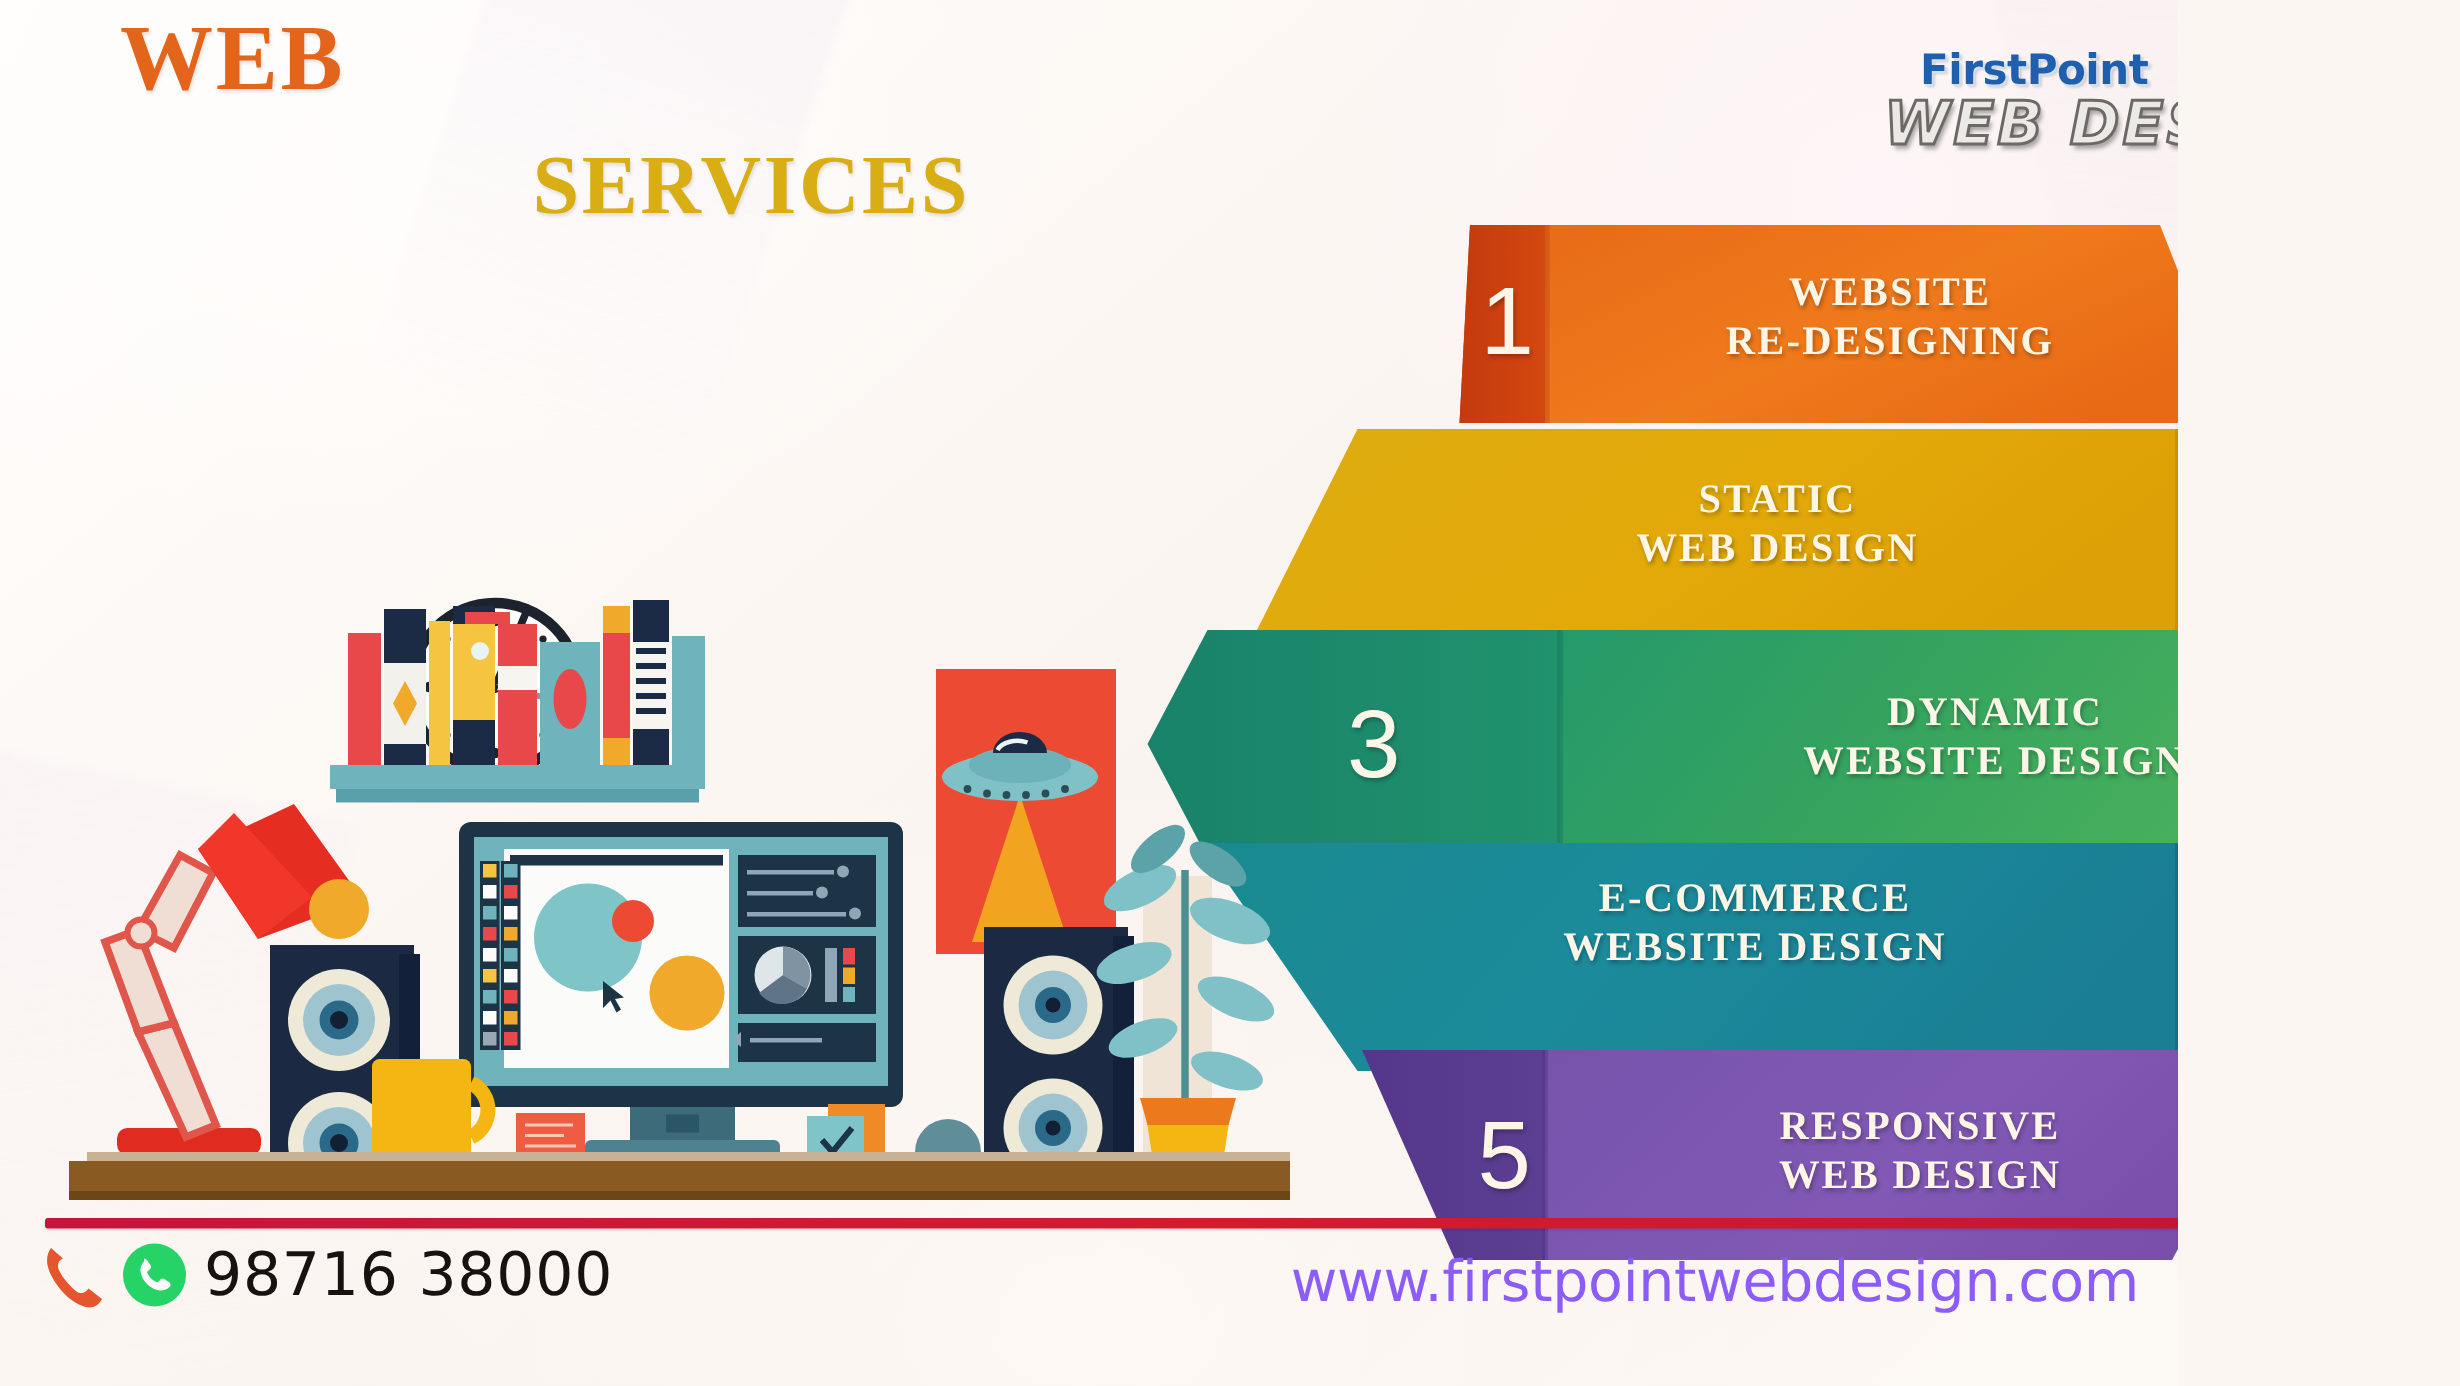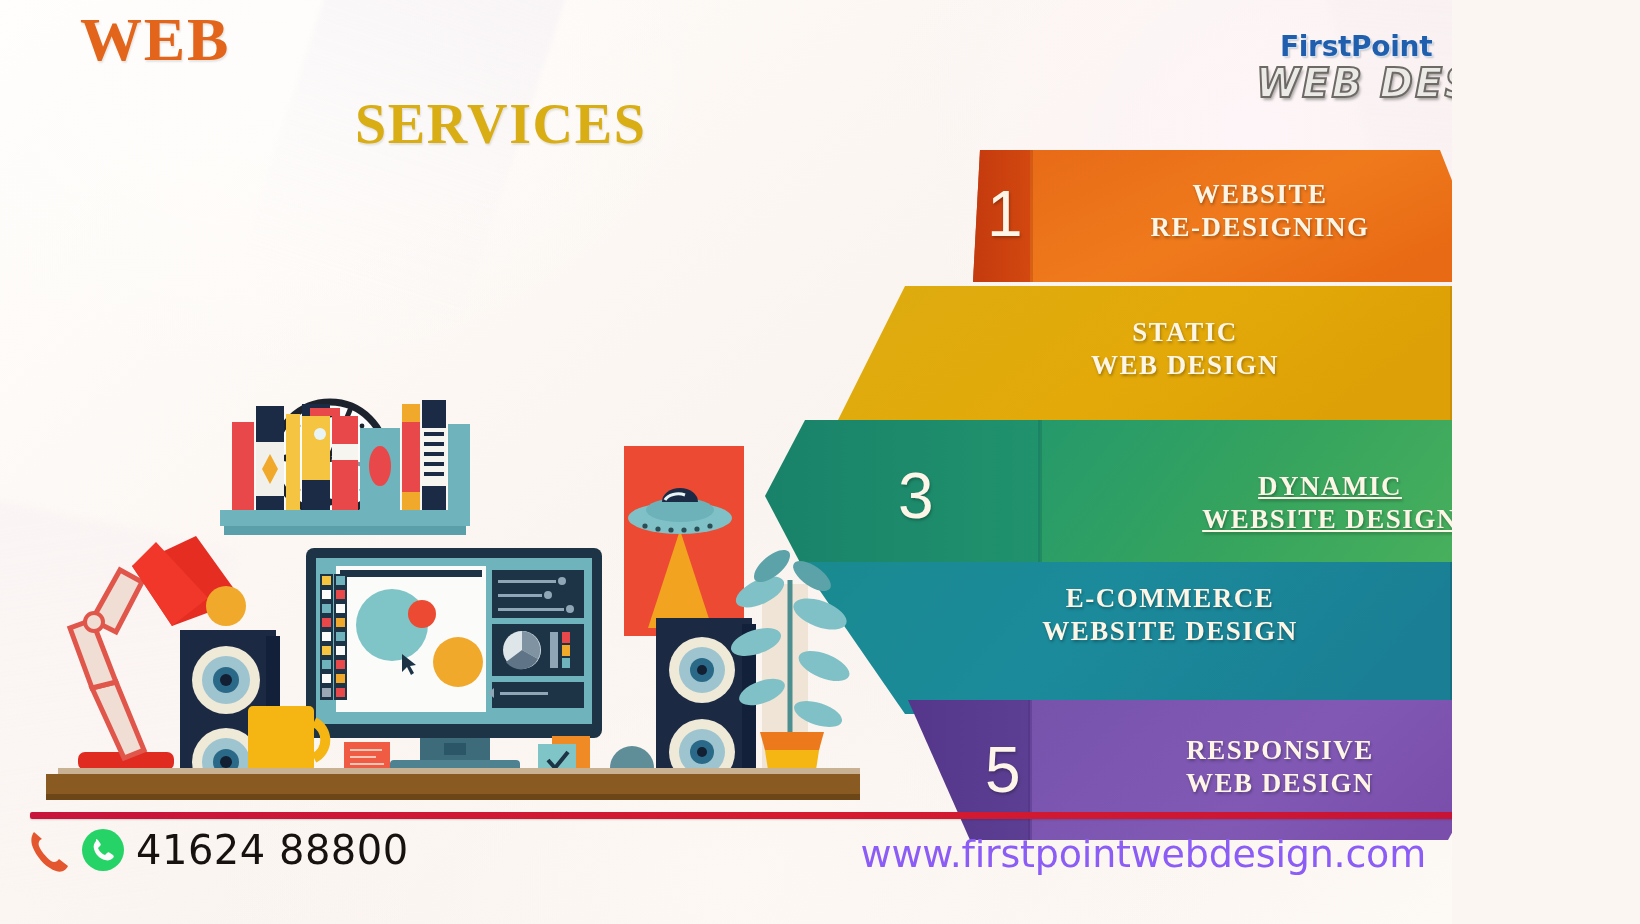--- a/index.html
+++ b/index.html
@@ -152,21 +152,21 @@
             <stop offset="0" stop-color="#25996b"></stop>
               <stop offset="0.45" stop-color="#36a45e"></stop>
               <stop offset="1" stop-color="#4eb45c"></stop>
           </linearGradient>
         </defs>
         <polygon points="25,0 260,0 260,152 25,152 -15,76" fill="url(#g3a)"></polygon>
         <polygon points="260,0 810,0 852,76 810,152 260,152" fill="url(#g3b)"></polygon>
         <rect x="258" y="0" width="4" height="152" fill="#14705a" opacity=".4"></rect>
       </svg>
       <div class="band-num" style="left:118px;top:44px;">3</div>
-      <div class="band-label" style="left:300px;top:50px;width:500px;text-decoration:underline;">DYNAMIC
+      <div class="band-label" style="left:300px;top:38px;width:500px;">DYNAMIC
 WEBSITE DESIGN</div>
     </div>
 
     <div class="band" style="left:0;top:412px;width:860px;height:160px;">
       <svg width="860" height="160">
         <defs>
           <linearGradient id="g4a" x1="0" y1="0" x2="1" y2="0.2">
             <stop offset="0" stop-color="#1a8a90"></stop>
               <stop offset="0.5" stop-color="#1b8a9b"></stop>
               <stop offset="1" stop-color="#1a7f94"></stop>
@@ -420,17 +420,17 @@
   <div class="rule"></div>
 
   <div class="foot-left">
     <svg width="42" height="48" viewBox="0 0 42 48">
       <path d="M6 6 C3 10 2 16 6 24 C11 34 19 42 28 45 C34 47 38 44 40 40 L31 33 C29 36 26 37 23 35 C18 31 13 25 11 20 C10 17 11 14 14 13 Z" fill="#e4572e"></path>
     </svg>
     <svg width="46" height="46" viewBox="0 0 46 46">
       <circle cx="23" cy="23" r="21" fill="#25d366"></circle>
       <path d="M16 14 c-2 2 -3 5 -2 8 1 5 6 10 11 11 3 1 6 0 8 -2 1 -1 1 -2 0 -3 l-3 -2 c-1 -1 -2 -1 -3 0 l-2 2 c-3 -1 -6 -4 -7 -7 l2 -2 c1 -1 1 -2 0 -3 l-2 -3 c-1 -1 -2 -1 -2 -1 z" fill="#fdfdfd"></path>
     </svg>
-    <span class="phone-num">41624 88800</span>
+    <span class="phone-num">98716 38000</span>
   </div>
 
   <div class="foot-right">www.firstpointwebdesign.com</div>
 </div>
 
 </body></html>

